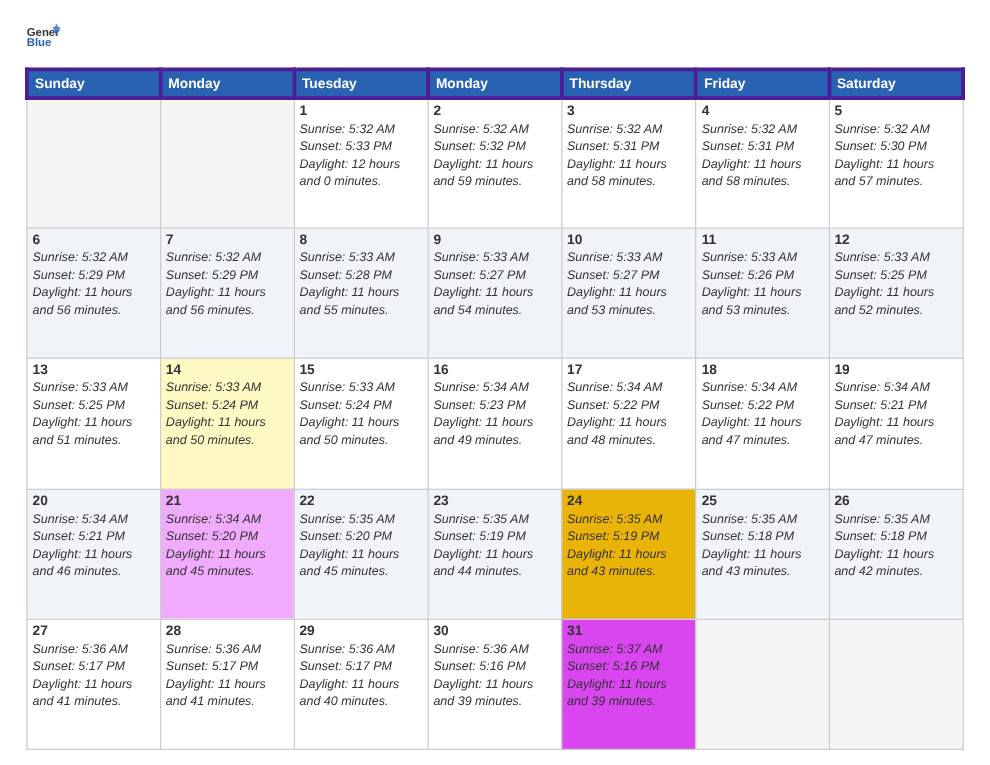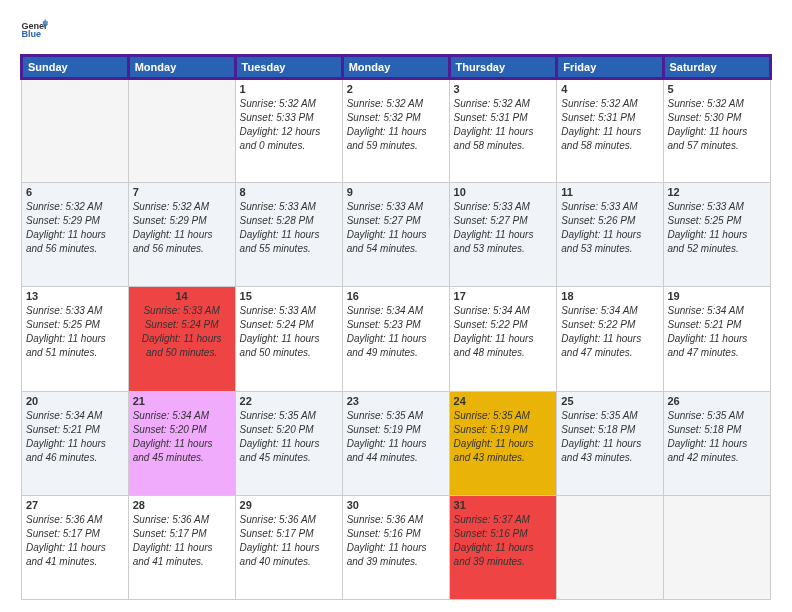--- a/index.html
+++ b/index.html
@@ -217,21 +217,21 @@
           </td>
         </tr>
         <tr>
           <td style="background: rgb(255, 255, 255);">
             <span class="day-num">13</span>
             <div class="cell-info" style="white-space: pre-line;">Sunrise: 5:33 AM
 Sunset: 5:25 PM
 Daylight: 11 hours
 and 51 minutes.</div>
           </td>
-          <td style="background: #ef4444; text-align: center;">
+          <td style="background: #fef9c3;">
             <span class="day-num">14</span>
             <div class="cell-info" style="white-space: pre-line;">Sunrise: 5:33 AM
 Sunset: 5:24 PM
 Daylight: 11 hours
 and 50 minutes.</div>
           </td>
           <td style="background: rgb(255, 255, 255);">
             <span class="day-num">15</span>
             <div class="cell-info" style="white-space: pre-line;">Sunrise: 5:33 AM
 Sunset: 5:24 PM
@@ -340,21 +340,21 @@
 Daylight: 11 hours
 and 40 minutes.</div>
           </td>
           <td style="background: rgb(255, 255, 255); margin-left: 47px;">
             <span class="day-num">30</span>
             <div class="cell-info" style="white-space: pre-line;">Sunrise: 5:36 AM
 Sunset: 5:16 PM
 Daylight: 11 hours
 and 39 minutes.</div>
           </td>
-          <td style="background: #ef4444;">
+          <td style="background: #d946ef;">
             <span class="day-num">31</span>
             <div class="cell-info" style="white-space: pre-line;">Sunrise: 5:37 AM
 Sunset: 5:16 PM
 Daylight: 11 hours
 and 39 minutes.</div>
           </td>
           <td class="empty-cell"></td>
           <td class="empty-cell"></td>
         </tr>
       </tbody>

